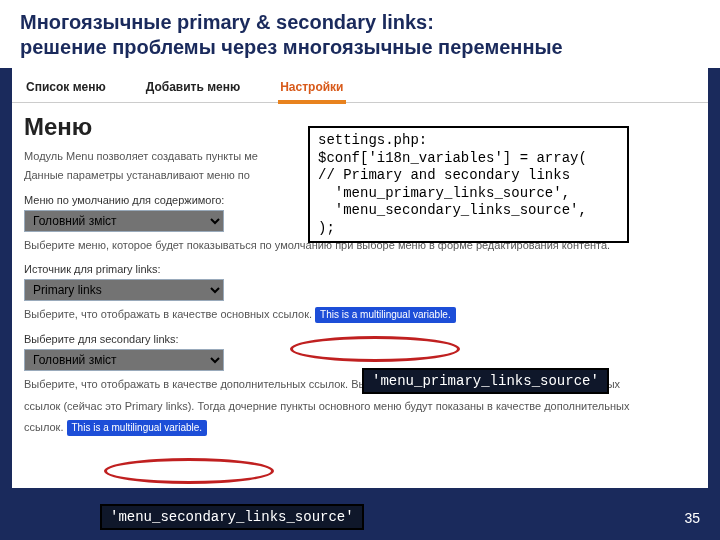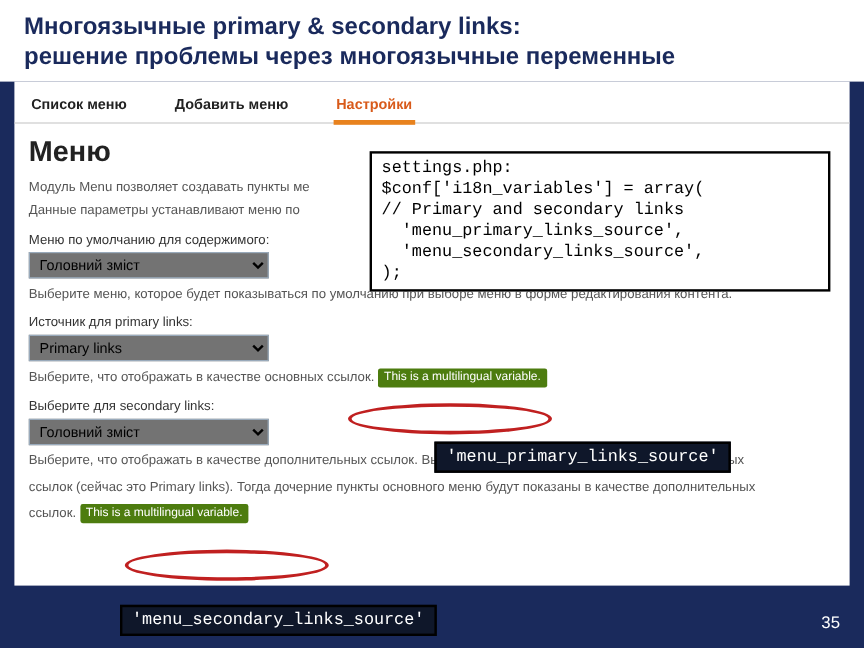--- a/index.html
+++ b/index.html
@@ -72,21 +72,21 @@
     min-width: 200px;
   }
   .helper {
     font-size: 11px;
     color: #555;
     padding: 4px 12px 2px 12px;
     line-height: 1.4;
   }
   .multilingual-badge {
     display: inline-block;
-    background: #4d7c0f;
+    background: #1d4ed8;
     color: #fff;
     font-size: 10px;
     padding: 1px 5px;
     border-radius: 2px;
     vertical-align: middle;
   }
   .red-circle {
     border: 3px solid #c02020;
     border-radius: 50%;
     position: absolute;
@@ -178,21 +178,21 @@
   <div class="helper">Выберите, что отображать в качестве дополнительных ссылок. Вы можете выбрать то же меню, как и для основных</div>
   <div class="helper">ссылок (сейчас это Primary links). Тогда дочерние пункты основного меню будут показаны в качестве дополнительных</div>
   <div class="helper">
     <span>ссылок.</span>
     <span class="multilingual-badge">This is a multilingual variable.</span>
   </div>
 
   <div class="red-circle" style="width:170px; height:26px; left:278px; top:268px;"></div>
   <div class="red-circle" style="width:170px; height:26px; left:92px; top:390px;"></div>
 
-  <div class="code-overlay" style="left:296px; top:58px; width:384px;">settings.php:
+  <div class="code-overlay" style="left:296px; top:58px; width:321px;">settings.php:
 $conf['i18n_variables'] = array(
 // Primary and secondary links
   'menu_primary_links_source',
   'menu_secondary_links_source',
 );</div>
 
   <div class="code-label" style="left:350px; top:300px;">'menu_primary_links_source'</div>
 </div>
 
 <div class="footer">

